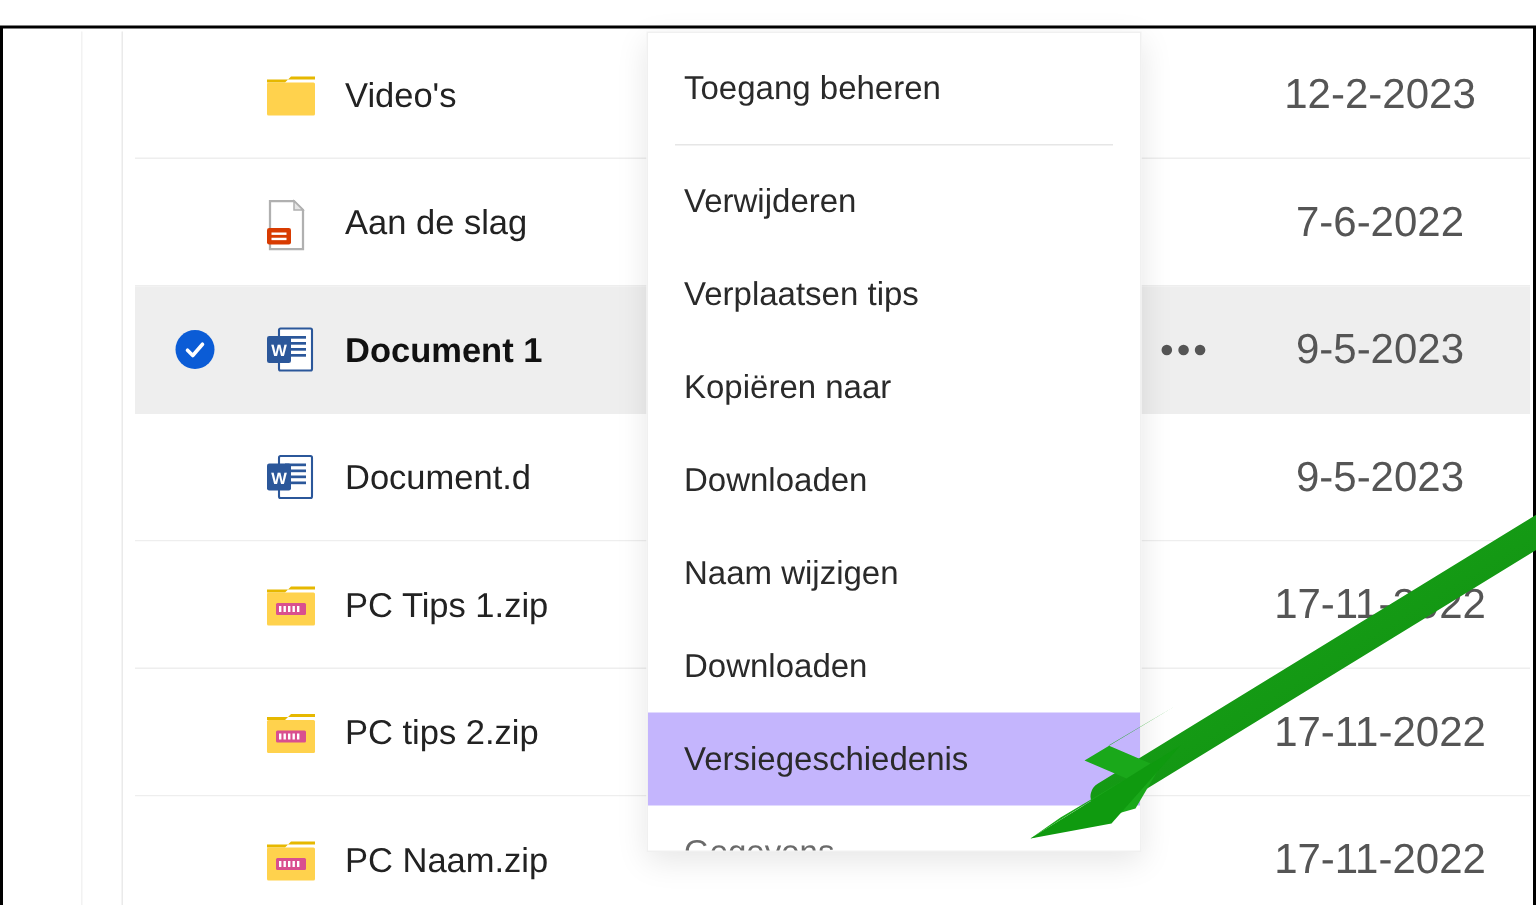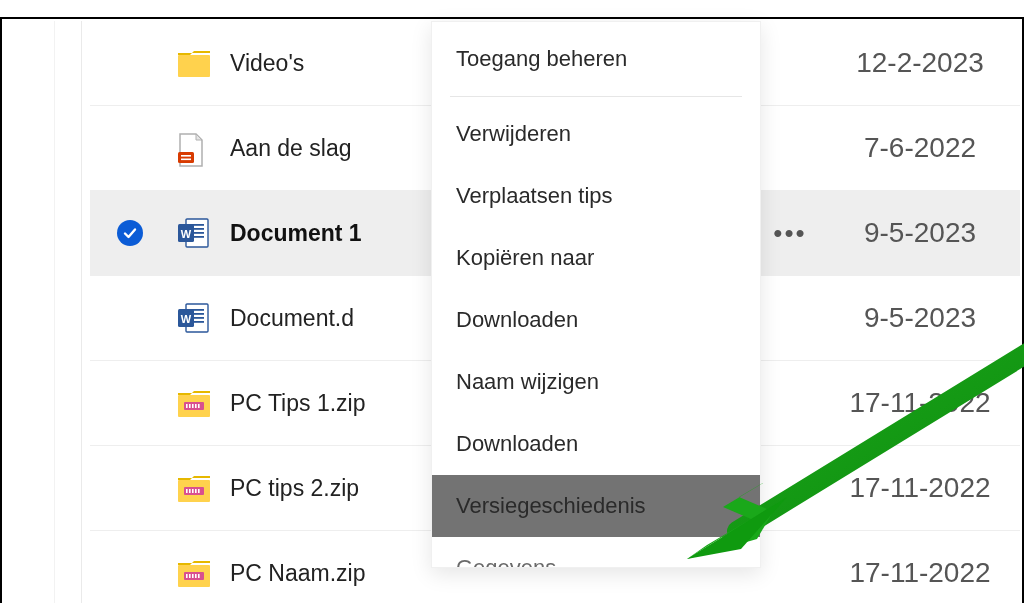--- a/index.html
+++ b/index.html
@@ -137,21 +137,21 @@
     z-index: 50;
   }
   .menu-item {
     padding: 18px 24px;
     font-size: 22px;
     color: #2a2a2a;
     cursor: pointer;
     white-space: nowrap;
   }
   .menu-item.highlight {
-    background: #737373;
+    background: #c4b5fd;
   }
   .menu-item.cutoff {
     padding-top: 18px;
     padding-bottom: 0;
     height: 30px;
     overflow: hidden;
     color: #6a6a6a;
   }
   .menu-divider {
     height: 1px;

